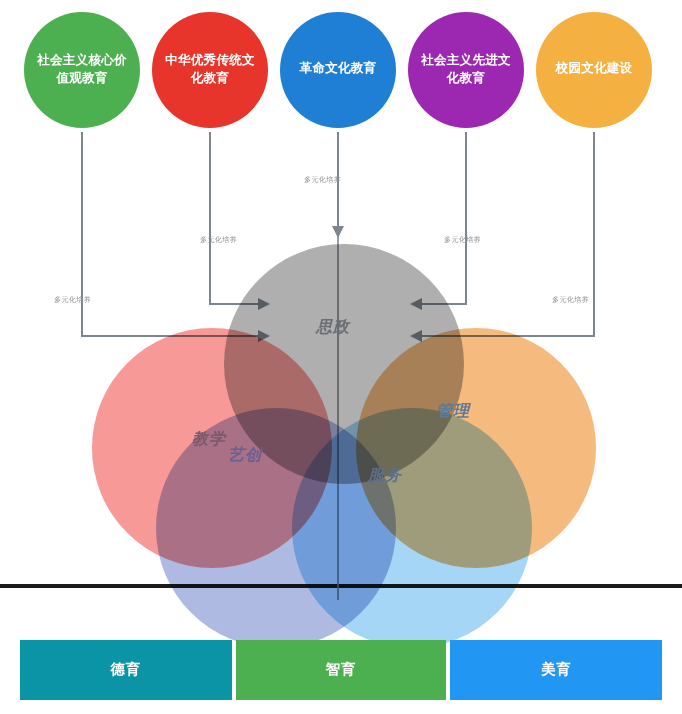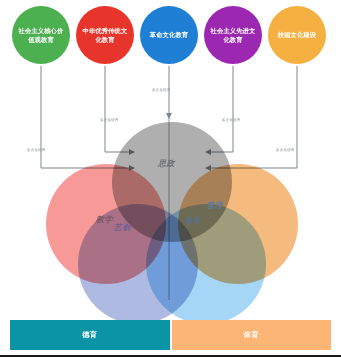--- a/index.html
+++ b/index.html
@@ -9,21 +9,21 @@
   body {
     width: 341px;
     height: 357px;
     background: #ffffff;
     font-family: "Liberation Sans", "DejaVu Sans", sans-serif;
     overflow: hidden;
   }
   #root {
     position: relative;
     width: 341px;
-    height: 357px;
+    height: 294px;
     background: #ffffff;
     box-sizing: border-box;
     border-bottom: 2px solid #1a1a1a;
   }
 
   
   .top-row {
     position: absolute;
     left: 0;
     top: 6px;
@@ -101,23 +101,23 @@
     font-size: 8px;
     font-weight: bold;
     font-style: italic;
     color: #5d6570;
     letter-spacing: 0.5px;
     white-space: nowrap;
     z-index: 6;
   }
   .vl-top   { left: 120px; top: 36px; color: #6b6f75; }
   .vl-left  { left: 58px;  top: 92px; color: #7a5a6a; }
-  .vl-right { left: 168px; top: 78px; color: #5f7a94; }
+  .vl-right { left: 180px; top: 78px; color: #5f7a94; }
   .vl-bl    { left: 76px;  top: 100px; color: #6a5f93; }
-  .vl-br    { left: 146px; top: 93px; color: #5d6f86; }
+  .vl-br    { left: 146px; top: 110px; color: #5d6f86; }
 
   
   .bottom-row {
     position: absolute;
     left: 10px;
     top: 320px;
     width: 321px;
     height: 30px;
     display: flex;
     gap: 2px;
@@ -201,18 +201,21 @@
     <div class="venn-label vl-left">教学</div>
     <div class="venn-label vl-right">管理</div>
     <div class="venn-label vl-bl">艺创</div>
     <div class="venn-label vl-br">服务</div>
   </div>
 
   <div class="bottom-row">
     <div class="bottom-box" style="background: rgb(10, 148, 166);">
       <span>德育</span>
     </div>
-    <div class="bottom-box" style="background: rgb(252, 181, 117);">
-      <span>体育</span>
+    <div class="bottom-box" style="background: rgb(76, 176, 80);">
+      <span>智育</span>
+    </div>
+    <div class="bottom-box" style="background: rgb(33, 150, 243);">
+      <span>美育</span>
     </div>
   </div>
 
 </div>
 
 </body></html>

